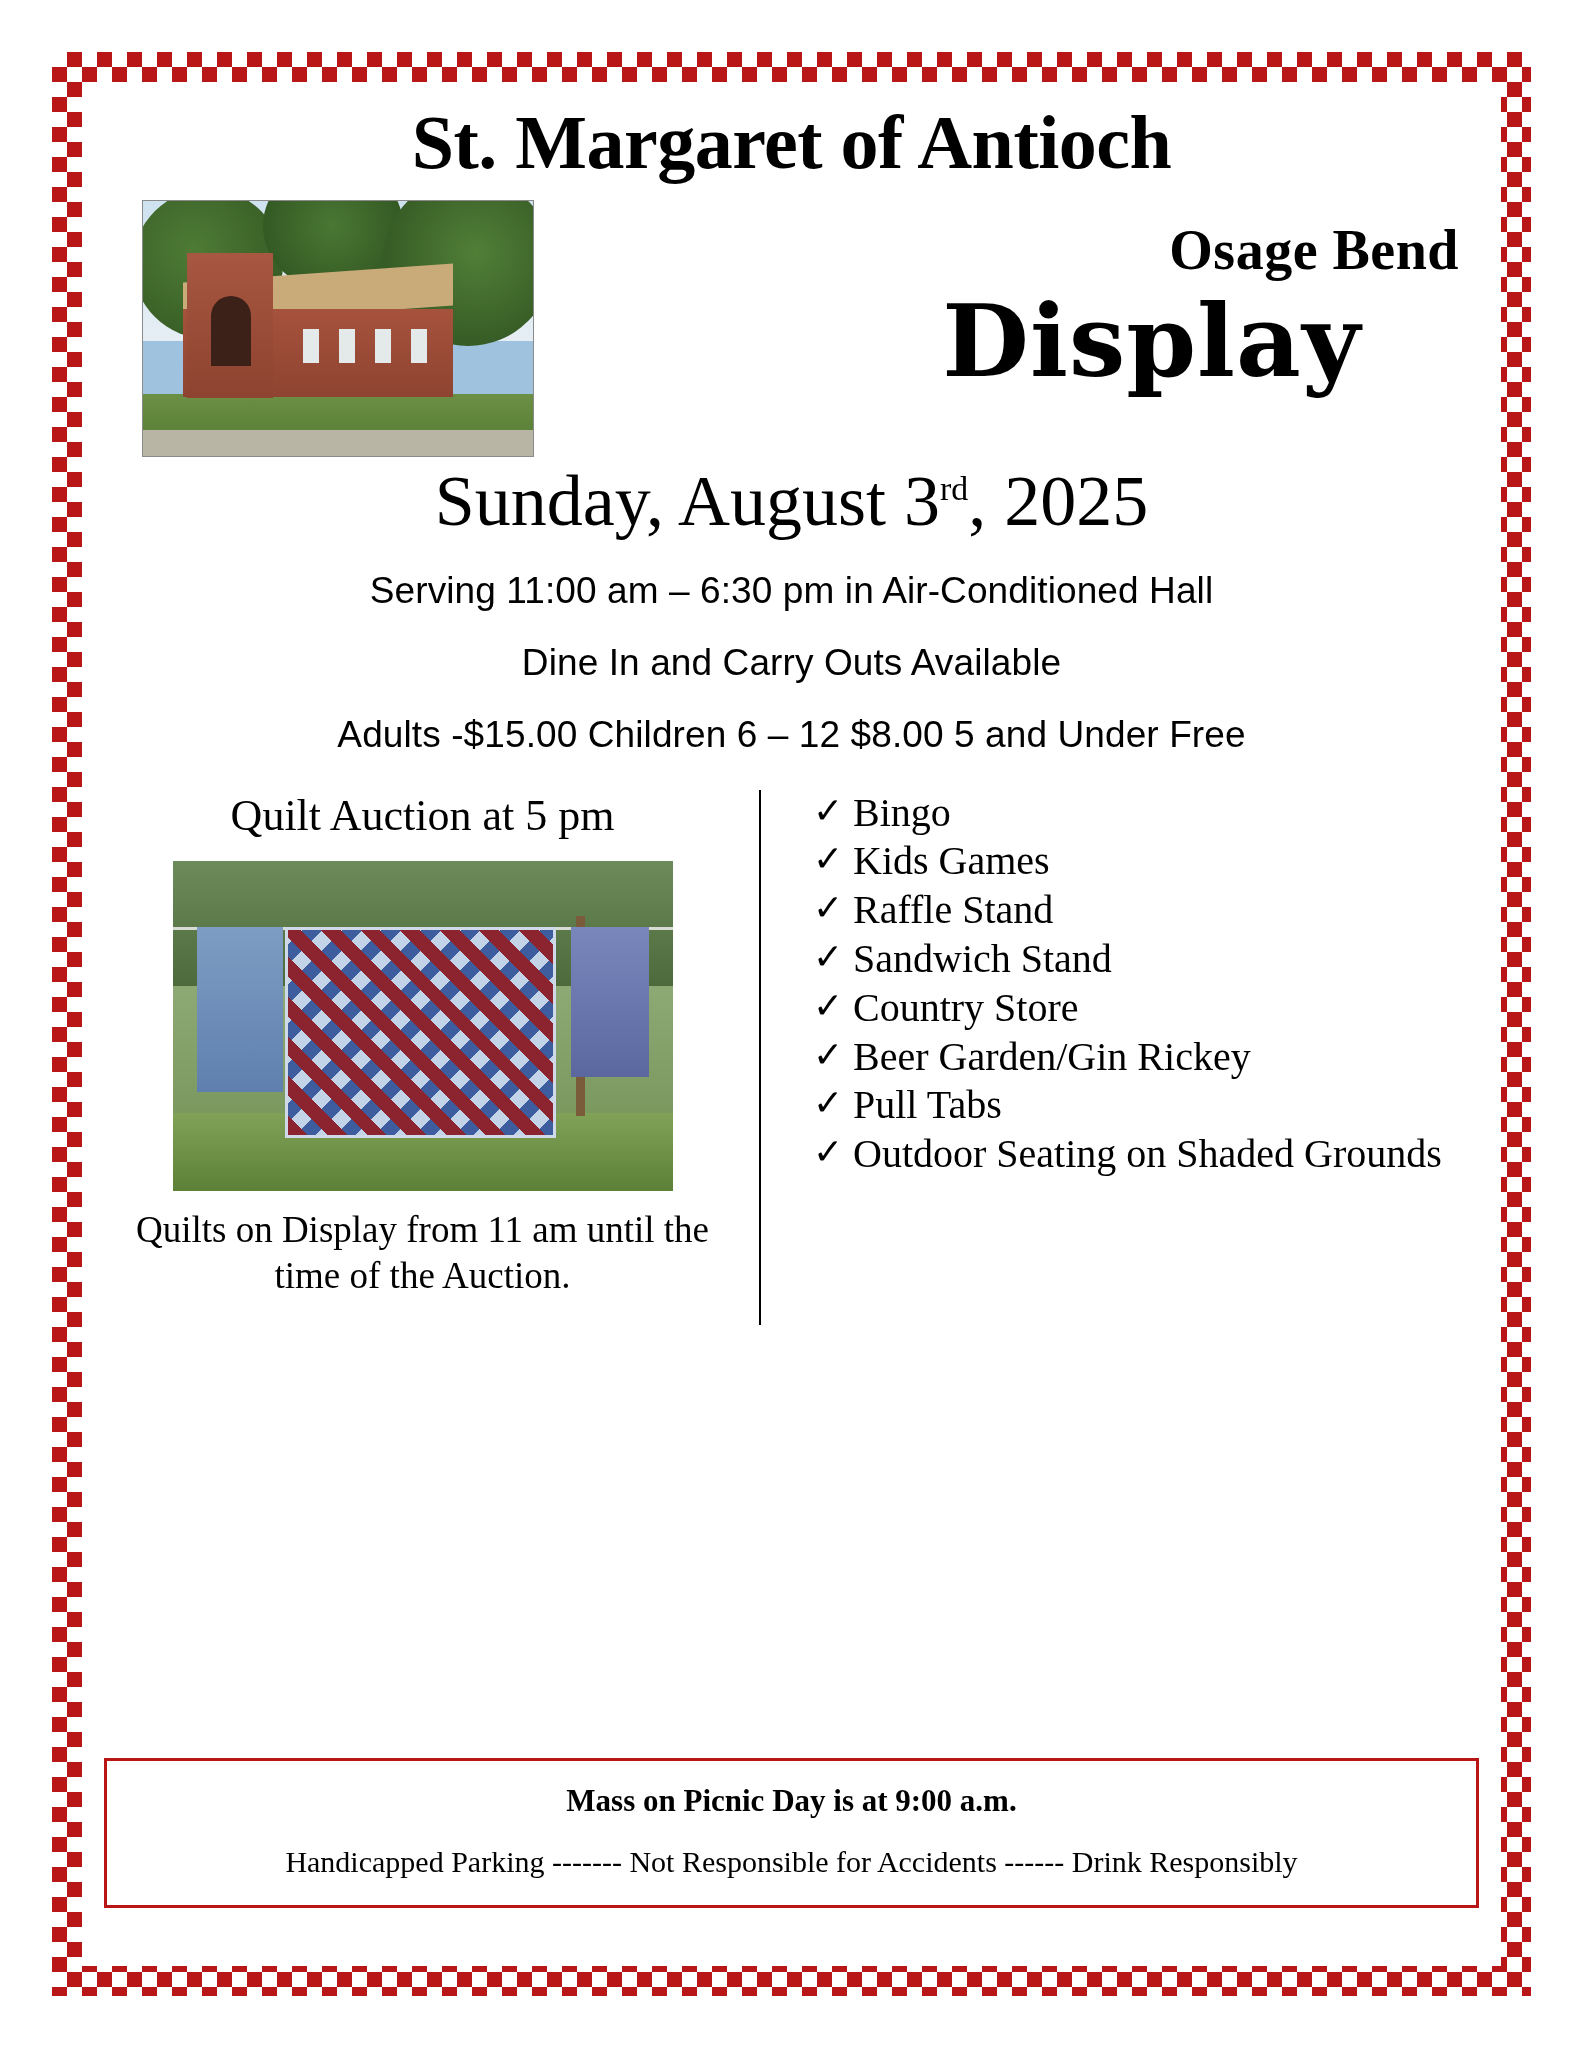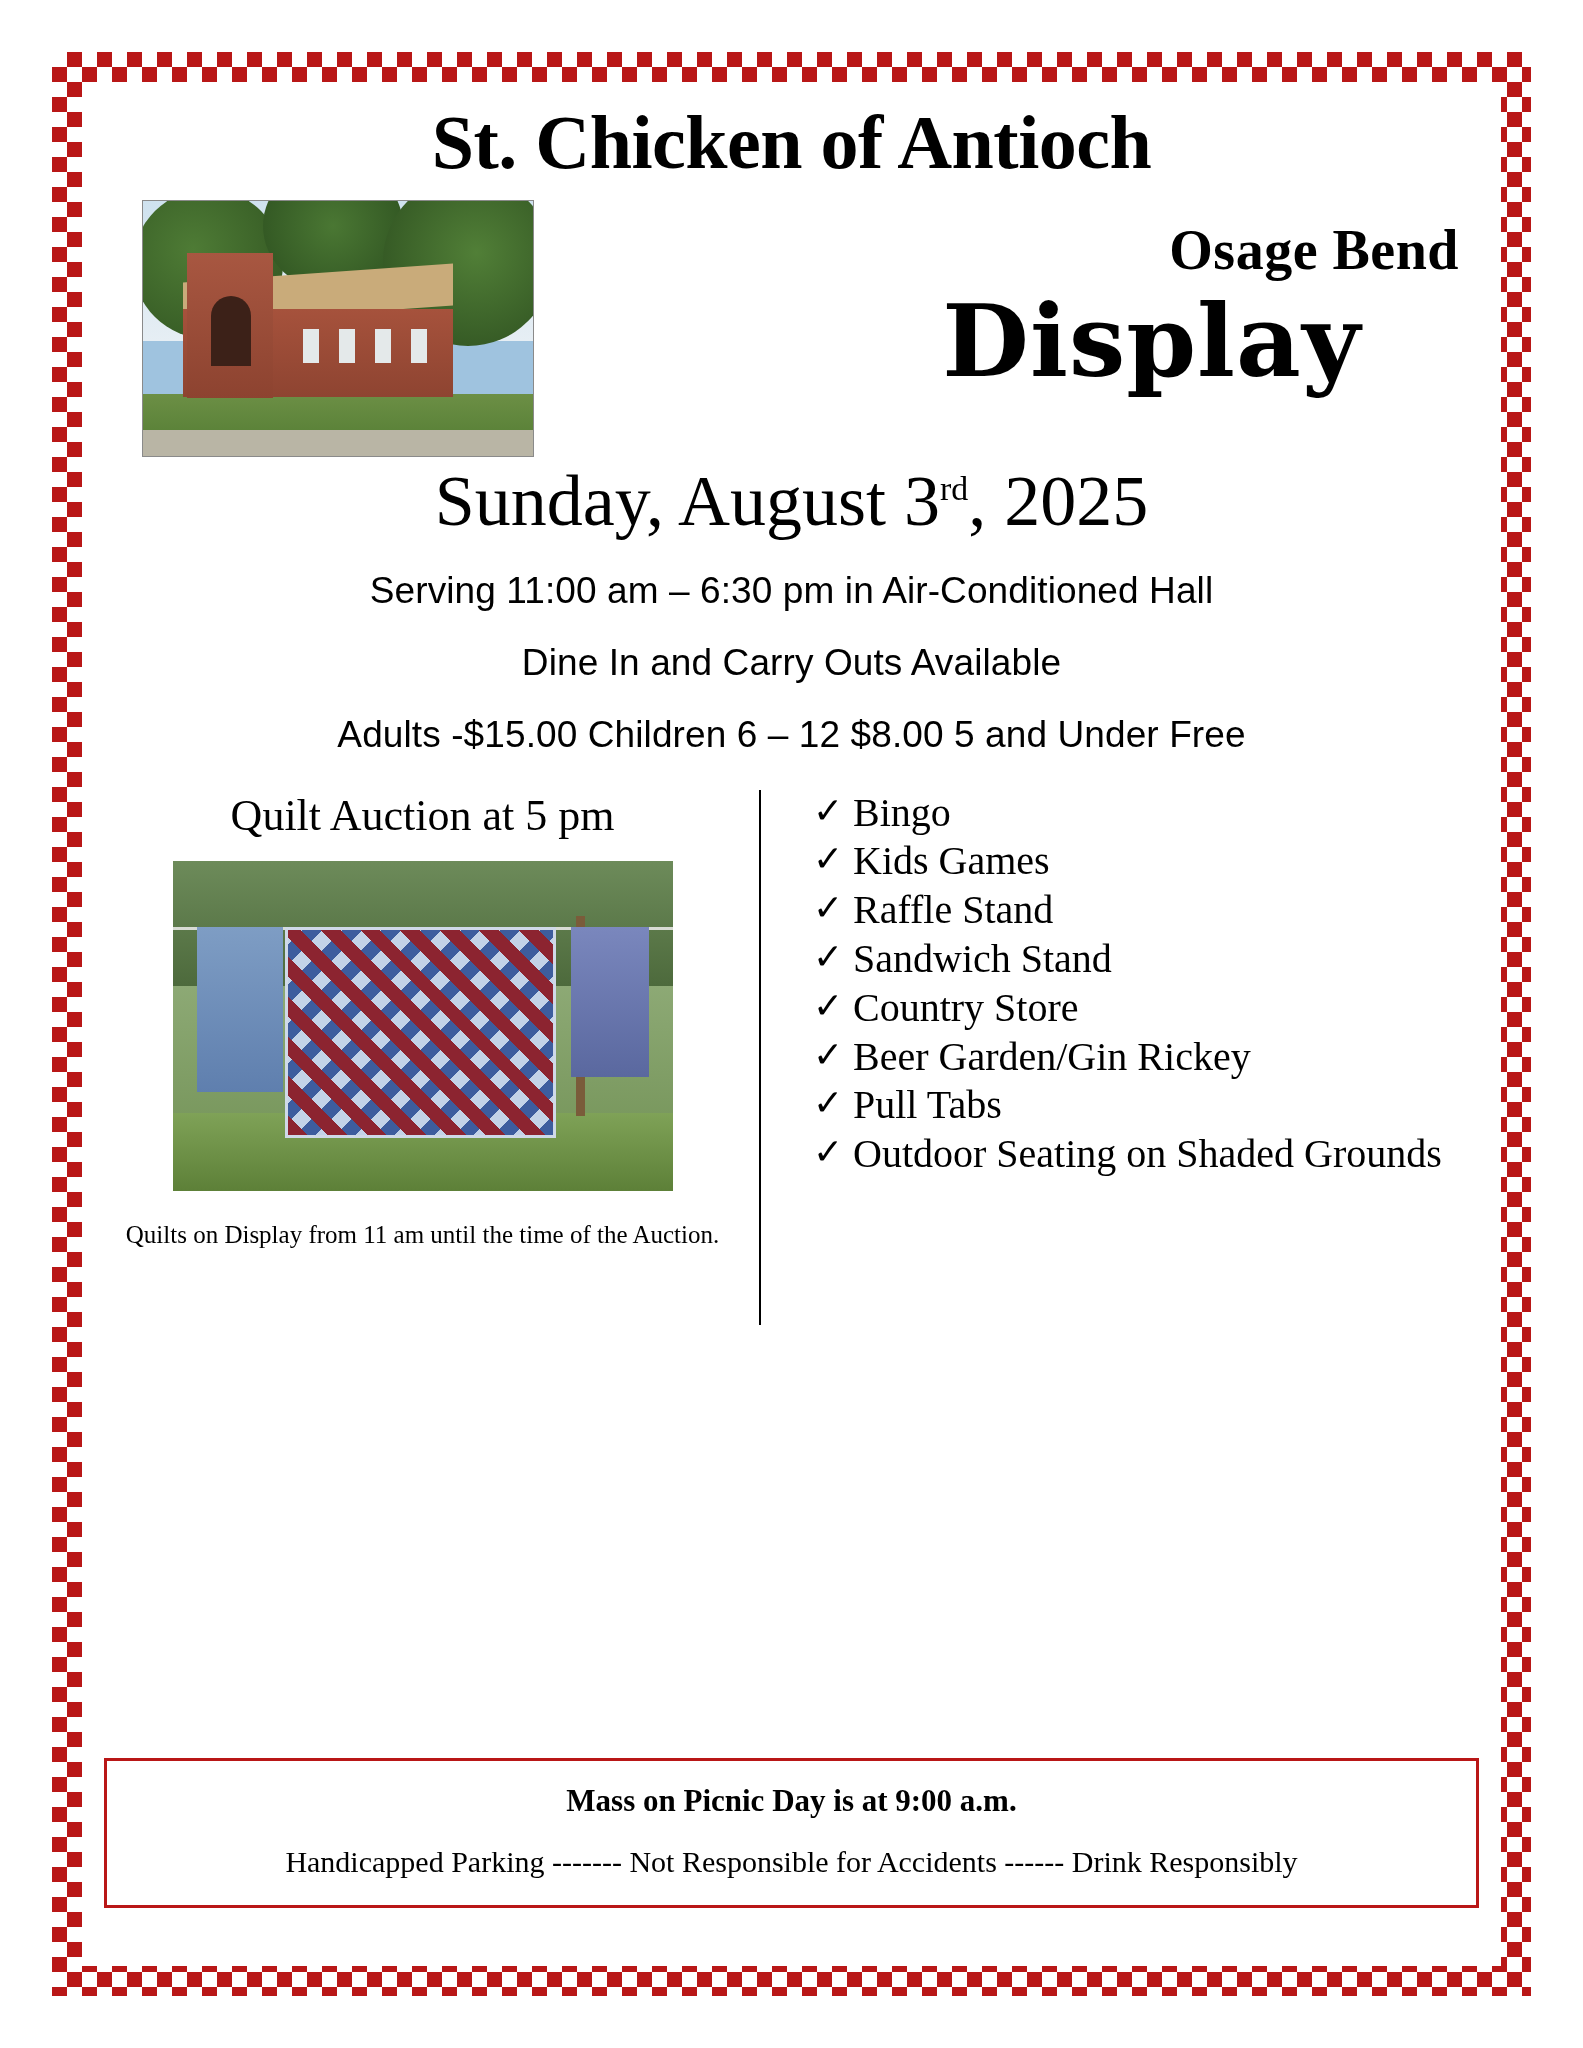--- a/index.html
+++ b/index.html
@@ -240,23 +240,23 @@
       repeating-linear-gradient(-45deg, #3d5d9e 0 14px, transparent 14px 28px),
       #c3d3e8;
     border: 3px solid #cfd9e8;
   }
   .quilt-photo .grass {
     position: absolute; left: 0; right: 0; bottom: 0; height: 78px;
     background: linear-gradient(#7fa257, #5d8038);
   }
   .quilt-caption {
     font-family: "Liberation Serif", serif;
-    font-size: 25px;
+    font-size: 37px;
     line-height: 1.25;
-    margin-top: 28px;
+    margin-top: 16px;
   }
 
   .attractions {
     list-style: none;
     margin: 0;
     padding: 0;
     font-family: "Liberation Serif", serif;
     font-size: 40px;
     line-height: 1.17;
   }
@@ -297,21 +297,21 @@
 </style>
 </head>
 <body>
 
 <div class="page">
 
   <div class="checker-frame"></div>
 
   <div class="content">
 
-    <div class="title-main">St. Chicken of Antioch</div>
+    <div class="title-main">St. Margaret of Antioch</div>
 
     <div class="head-row">
 
       <div class="church-photo">
         <div class="sky"></div>
         <div class="tree-l"></div>
         <div class="tree-m"></div>
         <div class="tree-r"></div>
         <div class="ground"></div>
         <div class="roof"></div>

